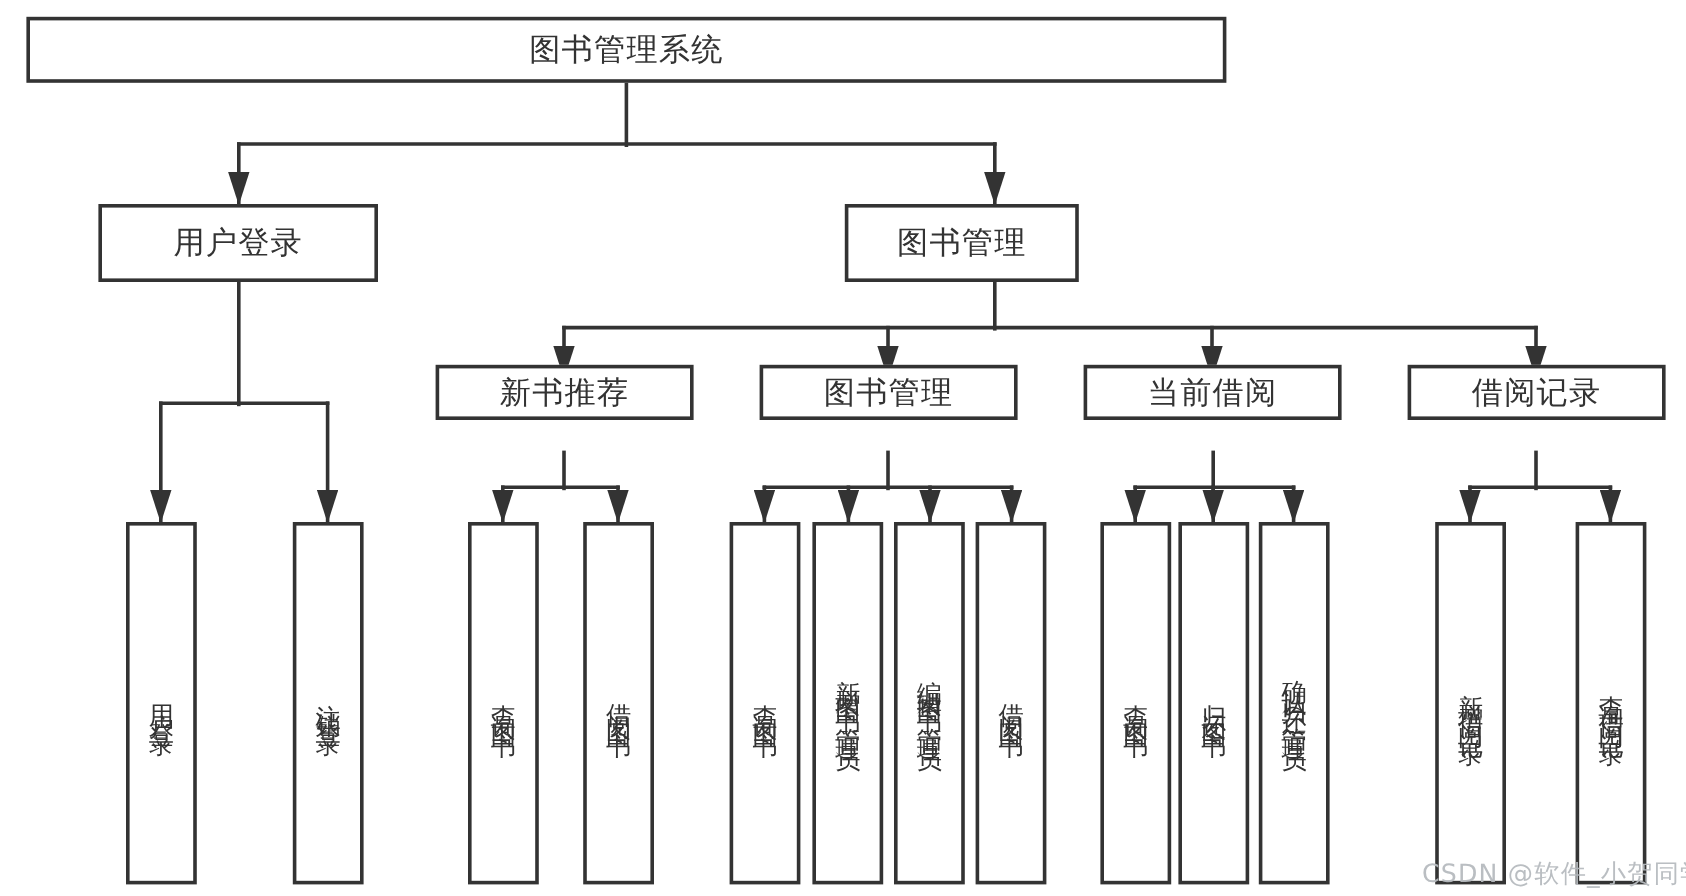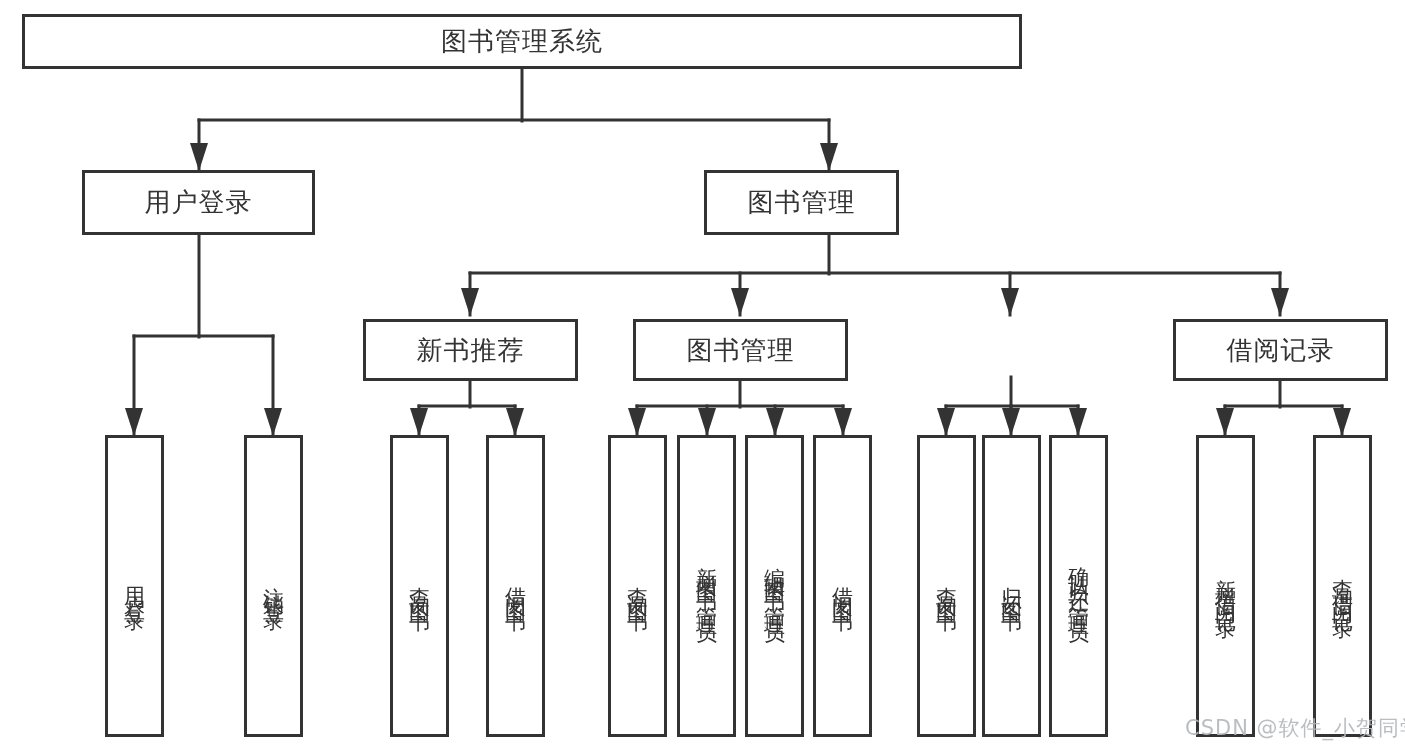--- a/index.html
+++ b/index.html
@@ -11,21 +11,21 @@
     overflow:hidden;
   }
   .wires{position:absolute;left:0;top:0;width:1405px;height:747px;}
   .node{
     position:absolute;box-sizing:border-box;
     border:3px solid #333333;background:#ffffff;
     display:flex;align-items:center;justify-content:center;
     color:#333333;font-size:26px;letter-spacing:1px;
     z-index:2;
   }
-  .lv3{width:215px;height:62px;top:319px;}
+  .lv3{width:215px;height:46px;top:304px;}
   .vbox{
     position:absolute;box-sizing:border-box;
     border:3px solid #333333;background:#ffffff;
     width:59px;height:302px;top:435px;
     display:flex;align-items:center;justify-content:center;
     writing-mode:vertical-rl;text-orientation:mixed;
     color:#333333;font-size:21px;letter-spacing:8px;
     z-index:2;
   }
   .watermark{
@@ -103,20 +103,21 @@
     </g>
   </svg>
 
   <div class="node" style="left:22px;top:14px;width:1000px;height:55px">图书管理系统</div>
 
   <div class="node" style="left:82px;top:170px;width:233px;height:65px">用户登录</div>
   <div class="node" style="left:704px;top:170px;width:195px;height:65px">图书管理</div>
 
   <div class="node lv3" style="left:363px">新书推荐</div>
   <div class="node lv3" style="left:633px">图书管理</div>
+  <div class="node lv3" style="left:903px">当前借阅</div>
   <div class="node lv3" style="left:1173px">借阅记录</div>
 
   <div class="vbox" style="left:105px">用户登录</div>
   <div class="vbox" style="left:244px">注销登录</div>
 
   <div class="vbox" style="left:390px">查询图书</div>
   <div class="vbox" style="left:486px">借阅图书</div>
 
   <div class="vbox" style="left:608px">查询图书</div>
   <div class="vbox" style="left:677px">新增图书（管理员）</div>

